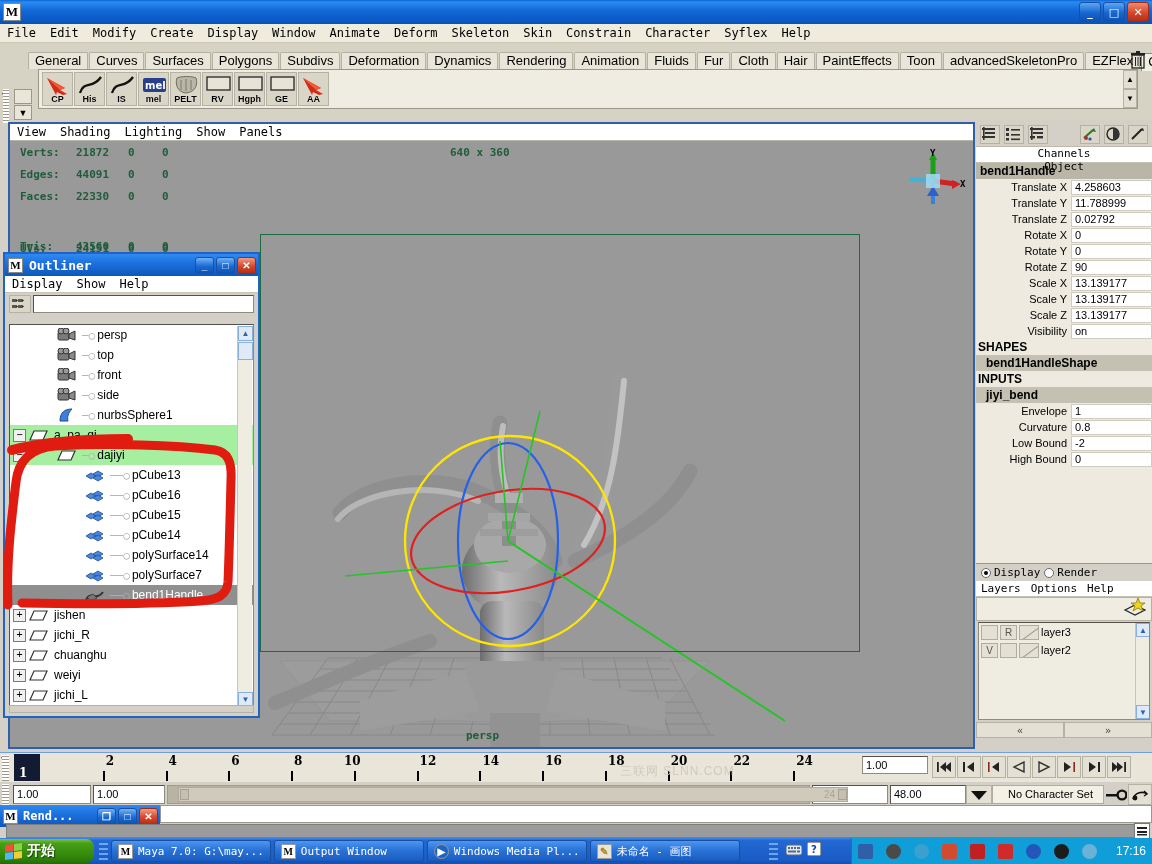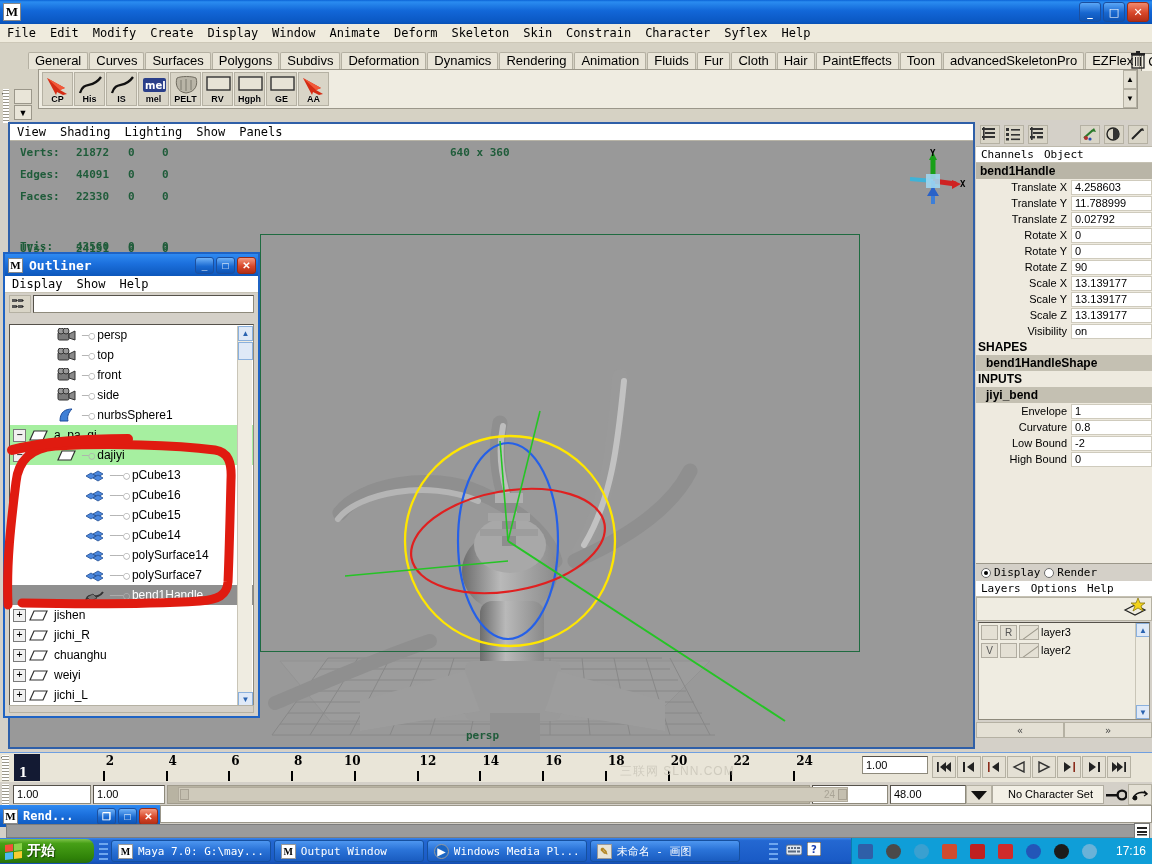--- a/index.html
+++ b/index.html
@@ -135,21 +135,21 @@
   #olScroll .sbot{position:absolute;bottom:0;}
   #olBottom{position:absolute;left:4px;bottom:3px;width:245px;height:8px;background:#d4d0c8;border:1px solid #b5b1a3;}
 
   
   #redAnno{position:absolute;left:0;top:420px;width:240px;height:195px;pointer-events:none;}
 
   
   #rightpanel{position:absolute;left:976px;top:122px;width:176px;height:627px;background:#d4d0c8;}
   #cbIconRow{height:25px;display:flex;align-items:center;padding:2px 4px;gap:4px;background:#d4d0c8;border-bottom:1px solid #bdb9ab;}
   .cbico{width:20px;height:19px;background:#d9d5c7;border:1px solid #b5b1a3;display:flex;align-items:center;justify-content:center;}
-  #cbMenu{height:16px;background:#fff;display:flex;align-items:center;font-family:"DejaVu Sans Mono",monospace;font-size:11px;border-bottom:1px solid #c5c1b3;}
+  #cbMenu{height:16px;background:#fff;display:flex;align-items:center;font-family:"DejaVu Sans Mono",monospace;font-size:11px;border-bottom:1px solid #c5c1b3;flex-direction:column;}
   #cbMenu .mi{padding:0 5px;}
   #cbBody{height:400px;background:#eeeadf;overflow:hidden;font-family:"Liberation Sans",sans-serif;font-size:11px;}
   .cbHeadRow{background:#b9b5a7;font-weight:bold;font-size:12px;padding:1px 4px;color:#000;}
   .cbSectionLbl{font-weight:bold;font-size:12px;padding:1px 2px;color:#000;background:#eeeadf;}
   .cbSubHead{background:#c4c0b2;font-weight:bold;font-size:12px;padding:1px 4px 1px 10px;color:#000;}
   .cbAttr{display:flex;height:16px;align-items:center;}
   .cbAttr .an{width:95px;text-align:right;padding-right:4px;color:#000;font-size:11px;}
   .cbAttr .av{flex:1;background:#fff;border:1px solid #cfcbbd;height:15px;padding-left:3px;font-size:11px;color:#000;line-height:13px;}
 
   #layerHead{height:18px;background:#d4d0c8;display:flex;align-items:center;padding-left:5px;gap:4px;border-top:1px solid #9b978a;}

